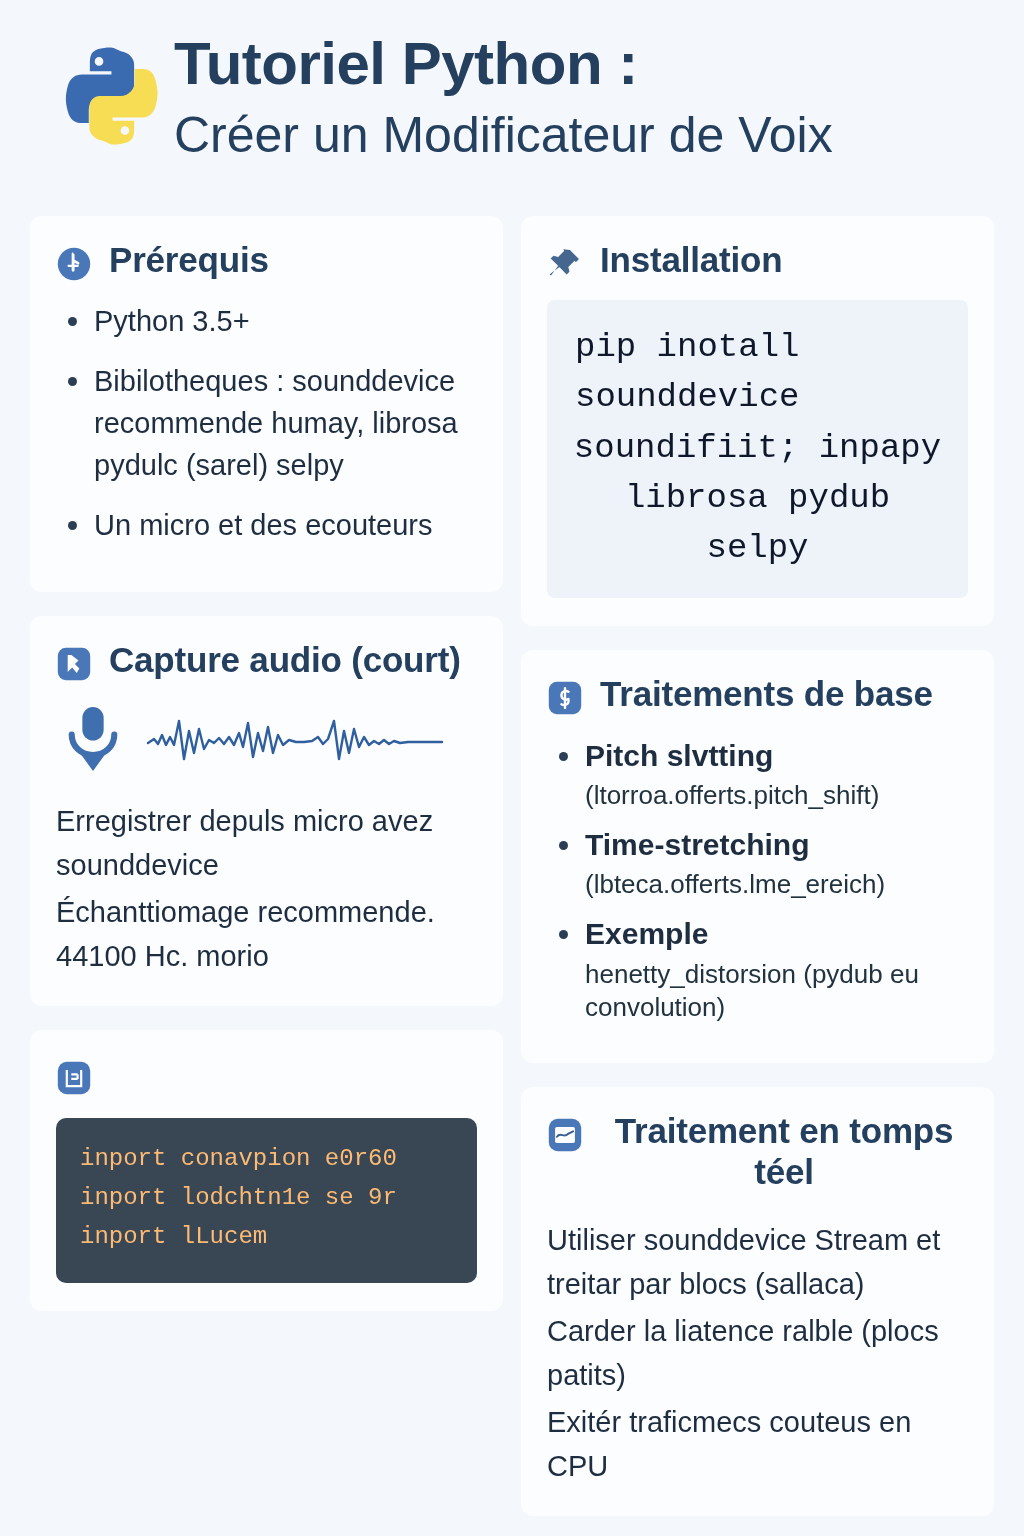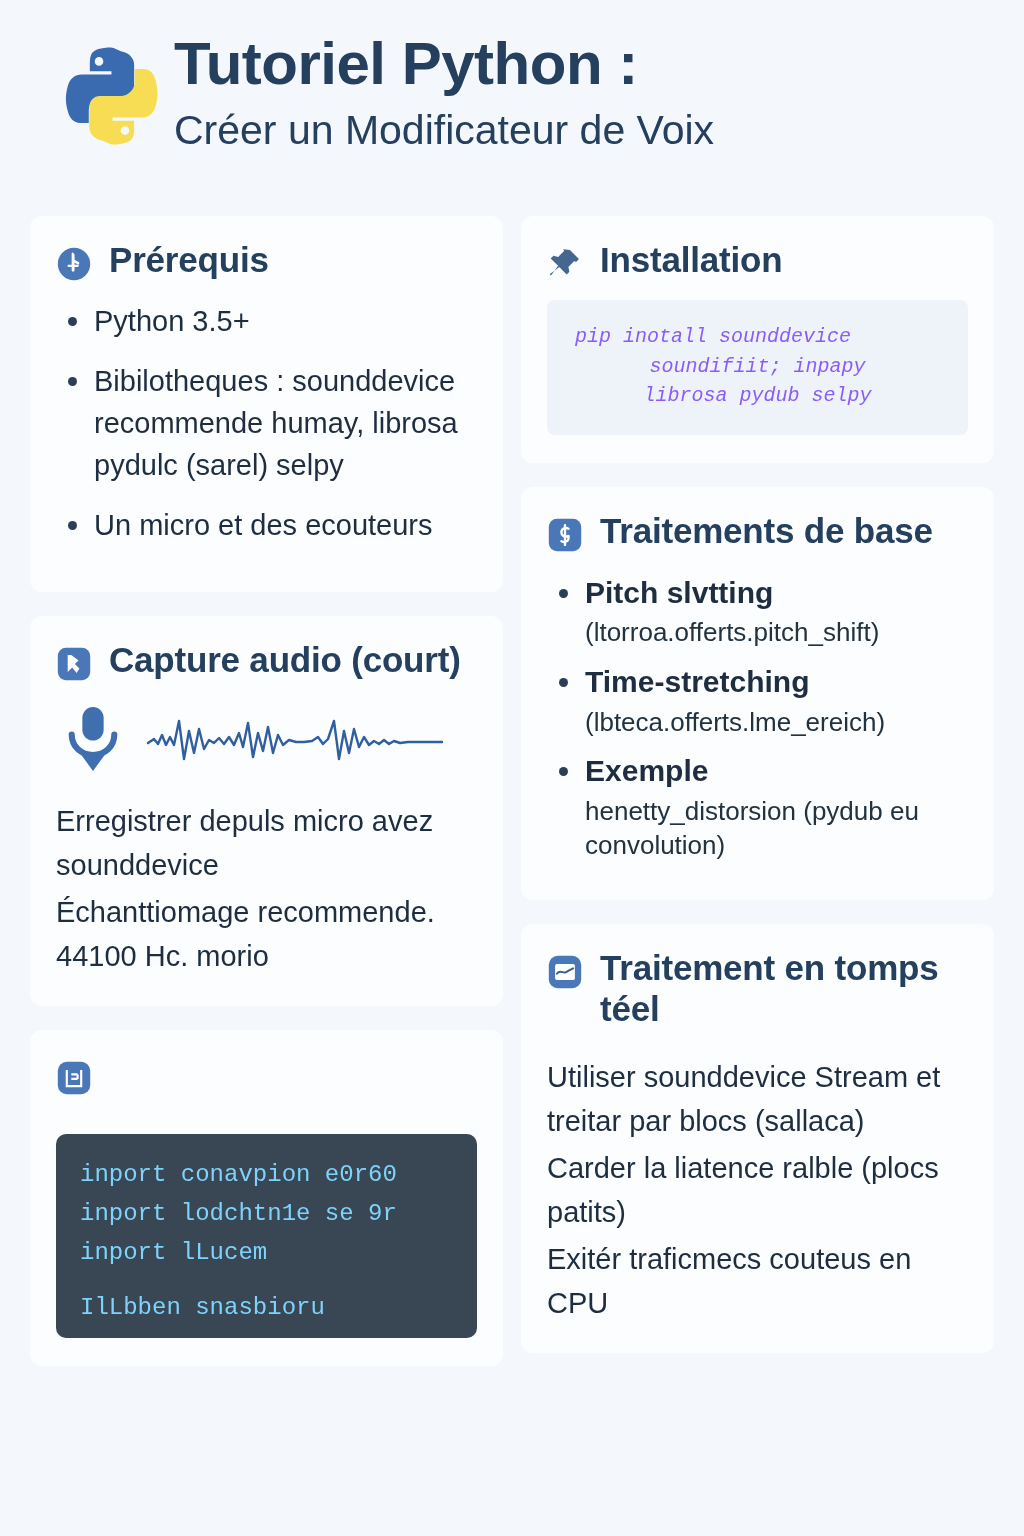--- a/index.html
+++ b/index.html
@@ -42,21 +42,21 @@
   .title-main {
     font-size: 60px;
     font-weight: bold;
     letter-spacing: -0.5px;
     color: #24405e;
     line-height: 1.0;
     white-space: nowrap;
   }
 
   .title-sub {
-    font-size: 41px;
+    font-size: 50px;
     font-weight: normal;
     color: #24405e;
     line-height: 1.15;
     margin-top: 13px;
     white-space: nowrap;
   }
 
   
   .columns {
     display: flex;
@@ -81,20 +81,21 @@
     border-radius: 12px;
     padding: 24px 26px 28px 26px;
   }
 
   
   .sec-head {
     display: flex;
     align-items: flex-start;
     gap: 17px;
     margin-bottom: 18px;
+    text-align: center;
   }
 
   .sec-icon {
     flex: 0 0 36px;
     width: 36px;
     height: 36px;
     margin-top: 6px;
   }
 
   .sec-title {
@@ -157,37 +158,36 @@
   }
   .para.first { margin-top: 26px; }
 
   
   .code-light {
     background: #eef3fa;
     border-radius: 8px;
     padding: 22px 18px 24px 18px;
     margin-top: 6px;
     font-family: "Liberation Mono", "DejaVu Sans Mono", monospace;
-    font-size: 20px;
+    font-size: 34px;
     line-height: 1.48;
-    color: #8b5cf6;
+    color: #0f172a;
     text-align: center;
-    font-style: italic;
   }
   .code-light .ln1 { text-align: left; padding-left: 10px; }
 
   .code-dark {
     background: #394653;
     border-radius: 10px;
     padding: 22px 24px 10px 24px;
-    margin-top: 38px;
+    margin-top: 22px;
     font-family: "Liberation Mono", "DejaVu Sans Mono", monospace;
     font-size: 24px;
     line-height: 1.62;
-    color: #7dd3fc;
+    color: #fdba74;
     overflow: hidden;
   }
   .code-dark .blank { height: 16px; }
 
   
   .capture-media {
     display: flex;
     align-items: center;
     gap: 22px;
     margin: 22px 0 4px 6px;
@@ -253,21 +253,21 @@
     </section>
 
     <section class="card">
       <div class="sec-head">
         <svg class="sec-icon" viewBox="0 0 40 40">
           <rect x="2" y="2" width="36" height="36" rx="10" fill="#4a77b8"></rect>
           <path fill="none" stroke="#ffffff" stroke-width="2.4" d="M12 11v18h16V11"></path>
           <path fill="none" stroke="#ffffff" stroke-width="2.4" d="M17 16h7M17 21h7M24 16v5"></path>
         </svg>
       </div>
-      <pre class="code-dark"><div>inport conavpion e0r60</div><div>inport lodchtn1e se 9r</div><div>inport lLucem</div><div class="blank"></div><div>IlLbben snasbioru</div></pre>
+      <pre class="code-dark"><div>inport conavpion e0r60</div><div>inport lodchtn1e se 9r</div><div>inport lLucem</div><div class="blank"></div></pre>
     </section>
 
   </div>
 
   <div class="col col-right">
 
     <section class="card">
       <div class="sec-head">
         <svg class="sec-icon" viewBox="0 0 40 40">
           <path fill="#45668f" d="M25.5 4.5l10 10-3.2 3.2-2-.9-6.6 6.6 1.2 5.2-3.1 3.1L12.4 22l-8 10.8-1.4-1.4 10.8-8-9.7-9.4 3.1-3.1 5.2 1.2 6.6-6.6-.9-2z"></path>

